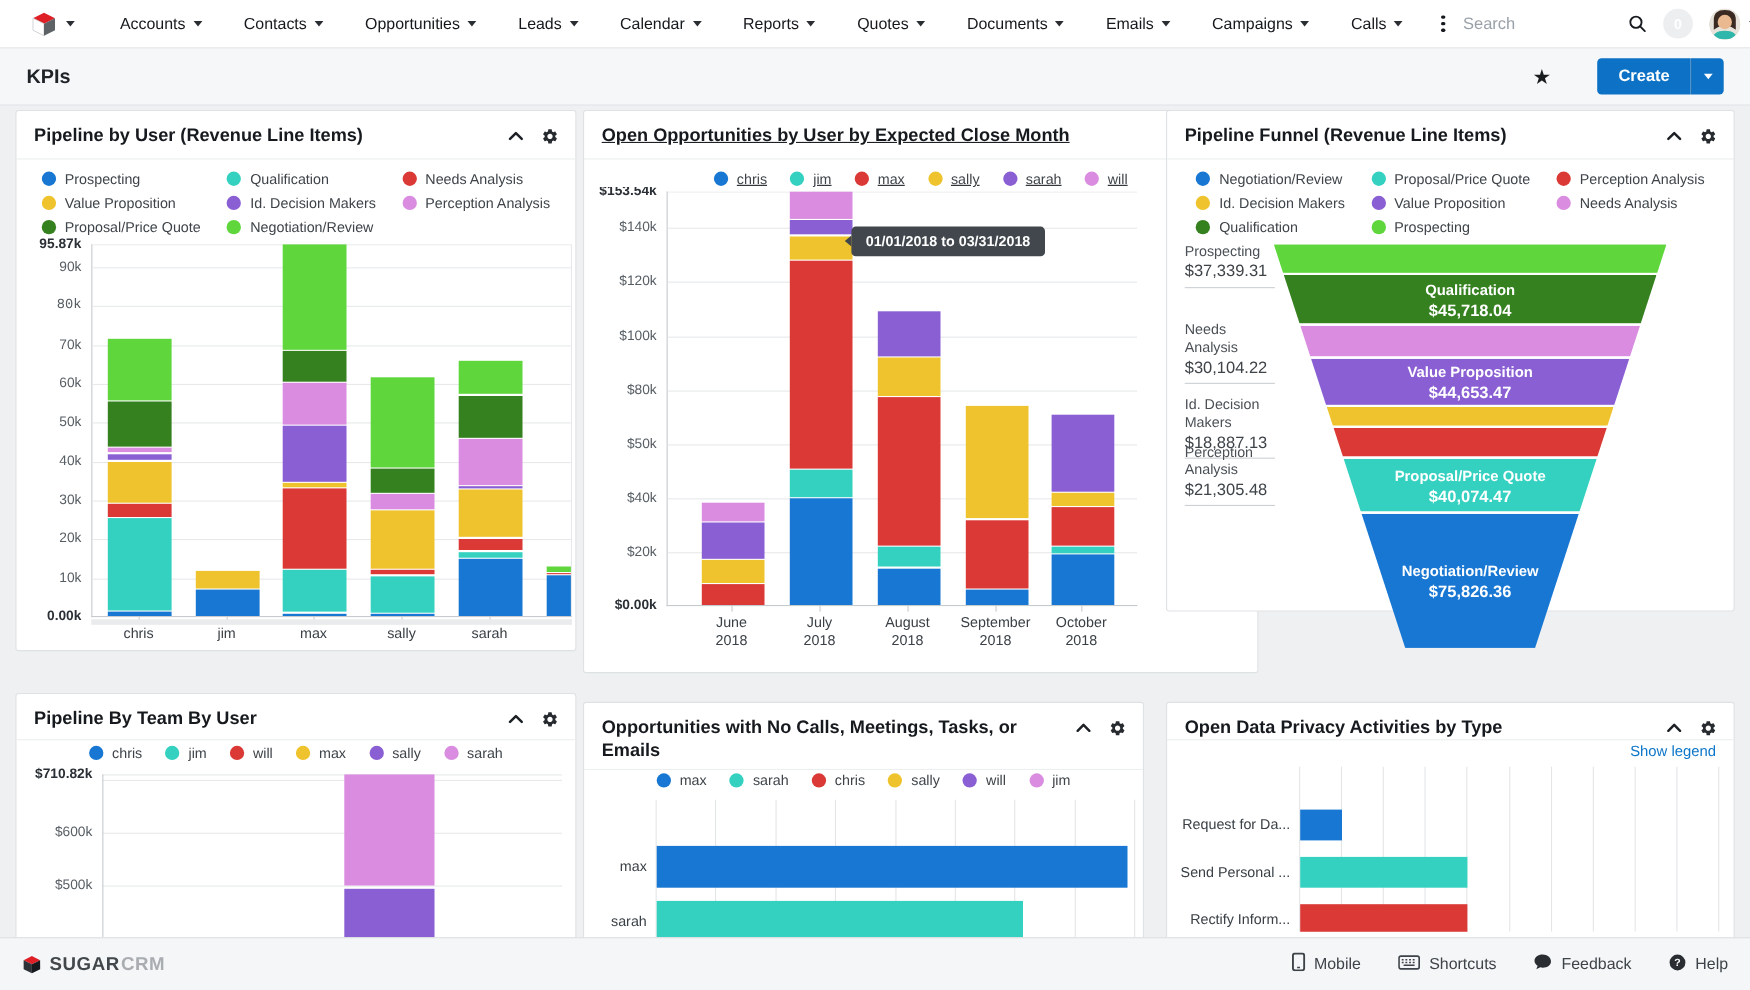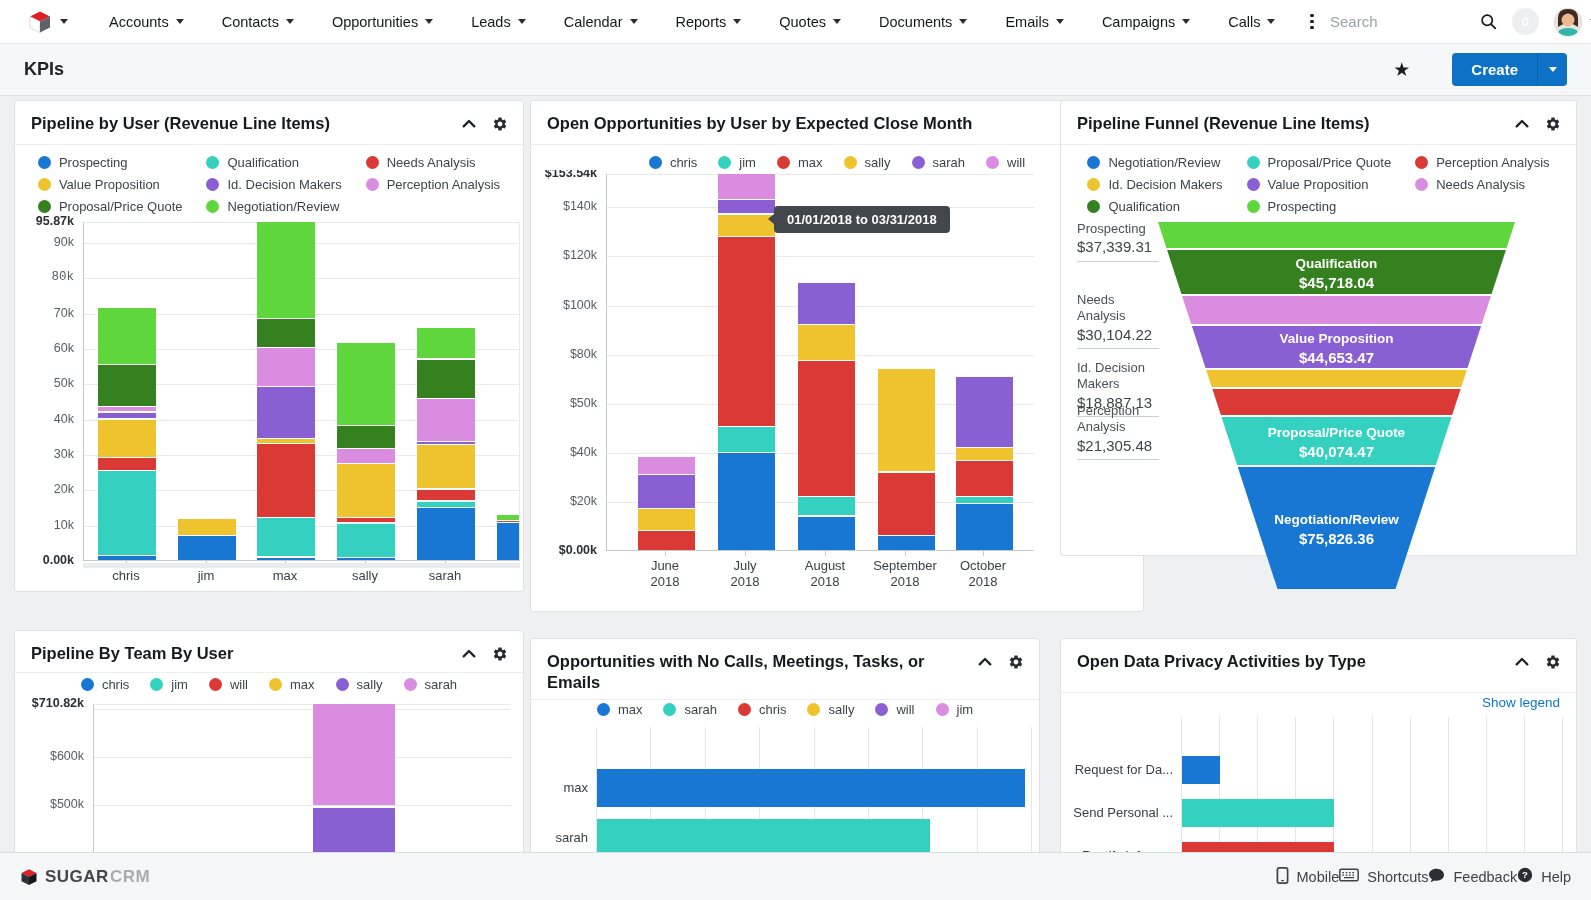--- a/index.html
+++ b/index.html
@@ -81,21 +81,21 @@
   .filab .n{font-size:13.5px;} .filab .a{font-size:15px;}
   .folab{position:absolute;color:#4a5056;font-size:13px;line-height:1.25;border-bottom:1px solid #ccd0d3;padding-bottom:4px;}
   .folab .a{font-size:15px;color:#3f4449;margin-top:1px;}
   .show-legend{position:absolute;top:2px;right:16px;font-size:13.5px;color:#0c76c8;cursor:pointer;}
   
   .footer{position:absolute;left:0;right:0;bottom:0;height:48px;background:#f5f6f7;
     border-top:1px solid #dcdfe1;display:flex;align-items:center;padding:0 20px;z-index:50;}
   .brand{display:flex;align-items:center;gap:7px;}
   .brand-bold{font-size:17px;font-weight:bold;letter-spacing:.5px;color:#42474c;}
   .brand-light{font-size:17px;font-weight:bold;letter-spacing:.5px;color:#a9adb1;margin-left:-6px;}
-  .footer-links{margin-left:auto;display:flex;align-items:center;justify-content:center;}
+  .footer-links{margin-left:auto;display:flex;align-items:center;gap:34px;justify-content:center;}
   .flink{display:flex;align-items:center;gap:8px;font-size:14.5px;color:#3d4349;cursor:pointer;}
 </style>
 </head>
 <body>
 
 <div class="navbar">
   <div class="logo-wrap">
     <svg width="24" height="24" viewBox="0 0 24 24">
       <polygon points="12,1.5 22,6.5 12,11.5 2,6.5" fill="#df1f26"></polygon>
       <polygon points="2,6.5 12,11.5 12,22.5 2,17.5" fill="#ffffff" stroke="#c3c7ca" stroke-width="0.7"></polygon>
@@ -310,21 +310,21 @@
       <div class="xlab" style="left: 225px; top: 354px; width: 90px;">max</div>
       <div class="xtick" style="left: 270px; top: 347px;"></div>
       <div class="xlab" style="left: 305px; top: 354px; width: 90px;">sally</div>
       <div class="xtick" style="left: 350px; top: 347px;"></div>
       <div class="xlab" style="left: 385px; top: 354px; width: 90px;">sarah</div>
       <div class="xtick" style="left: 430px; top: 347px;"></div>
       <div class="axis-strip" style="left: 68px; top: 349px; width: 437px;"></div>
     </div>
 </div>
 
-<div class="panel" style="left:530px;top:100px;width:614px;height:512px;">
+<div class="panel" style="left:530px;top:100px;width:614px;height:512px;text-decoration:underline;">
   <div class="panel-h">
     <div class="panel-title">Open Opportunities by User by Expected Close Month</div>
     <div class="ph-icons">
       <span>
           <svg width="16" height="16" viewBox="0 0 24 24">
             <path d="M4 15.5l8-8 8 8" fill="none" stroke="#1d2126" stroke-width="3.4" stroke-linecap="round" stroke-linejoin="round"></path>
           </svg>
         </span>
       <span>
           <svg width="16" height="16" viewBox="0 0 24 24" fill="#272b30">
@@ -630,21 +630,21 @@
       <div class="gl-v" style="left: 445.8px; top: 10px; bottom: 0px;"></div>
       <div class="gl-v" style="left: 500.2px; top: 10px; bottom: 0px;"></div>
       <div class="hlab" style="left: 0px; width: 57px; top: 63px;">max</div>
       <div class="hbar" style="left: 66px; top: 52px; width: 428.475px; height: 38px; background: rgb(23, 119, 210);"></div>
       <div class="hlab" style="left: 0px; width: 57px; top: 113px;">sarah</div>
       <div class="hbar" style="left: 66px; top: 102px; width: 332.775px; height: 38px; background: rgb(52, 209, 193);"></div>
     </div>
 </div>
 
 <div class="panel" style="left:1060px;top:638px;width:517px;height:250px;">
-  <div class="panel-h" style="padding-bottom:20px;">
+  <div class="panel-h" style="padding-bottom:0;">
     <div class="panel-title">Open Data Privacy Activities by Type</div>
     <div class="ph-icons">
       <span>
           <svg width="16" height="16" viewBox="0 0 24 24">
             <path d="M4 15.5l8-8 8 8" fill="none" stroke="#1d2126" stroke-width="3.4" stroke-linecap="round" stroke-linejoin="round"></path>
           </svg>
         </span>
       <span>
           <svg width="16" height="16" viewBox="0 0 24 24" fill="#272b30">
             <path d="M19.14 12.94c.04-.3.06-.61.06-.94 0-.32-.02-.64-.07-.94l2.03-1.58c.18-.14.23-.41.12-.61l-1.92-3.32c-.12-.22-.37-.29-.59-.22l-2.39.96c-.5-.38-1.03-.7-1.62-.94l-.36-2.54c-.04-.24-.24-.41-.48-.41h-3.84c-.24 0-.43.17-.47.41l-.36 2.54c-.59.24-1.13.57-1.62.94l-2.39-.96c-.22-.08-.47 0-.59.22L2.74 8.87c-.12.21-.08.47.12.61l2.03 1.58c-.05.3-.09.63-.09.94s.02.64.07.94l-2.03 1.58c-.18.14-.23.41-.12.61l1.92 3.32c.12.22.37.29.59.22l2.39-.96c.5.38 1.03.7 1.62.94l.36 2.54c.05.24.24.41.48.41h3.84c.24 0 .44-.17.47-.41l.36-2.54c.59-.24 1.13-.56 1.62-.94l2.39.96c.22.08.47 0 .59-.22l1.92-3.32c.12-.22.07-.47-.12-.61l-2.01-1.58zM12 15.6c-1.98 0-3.6-1.62-3.6-3.6s1.62-3.6 3.6-3.6 3.6 1.62 3.6 3.6-1.62 3.6-3.6 3.6z"></path>

